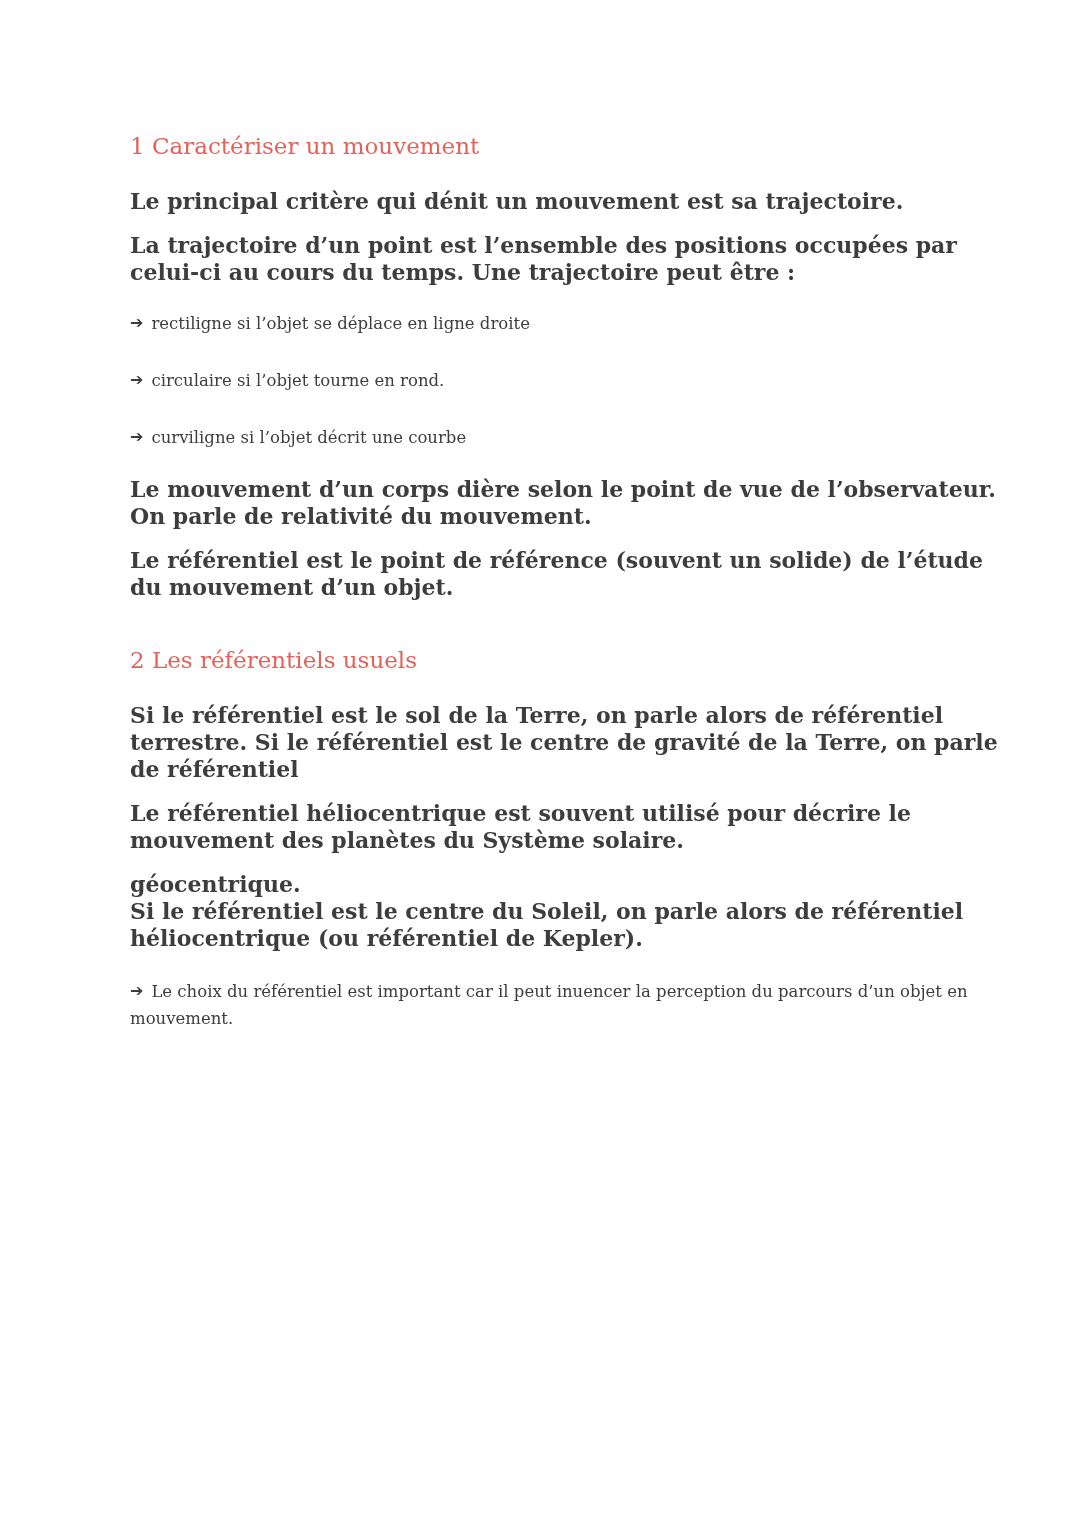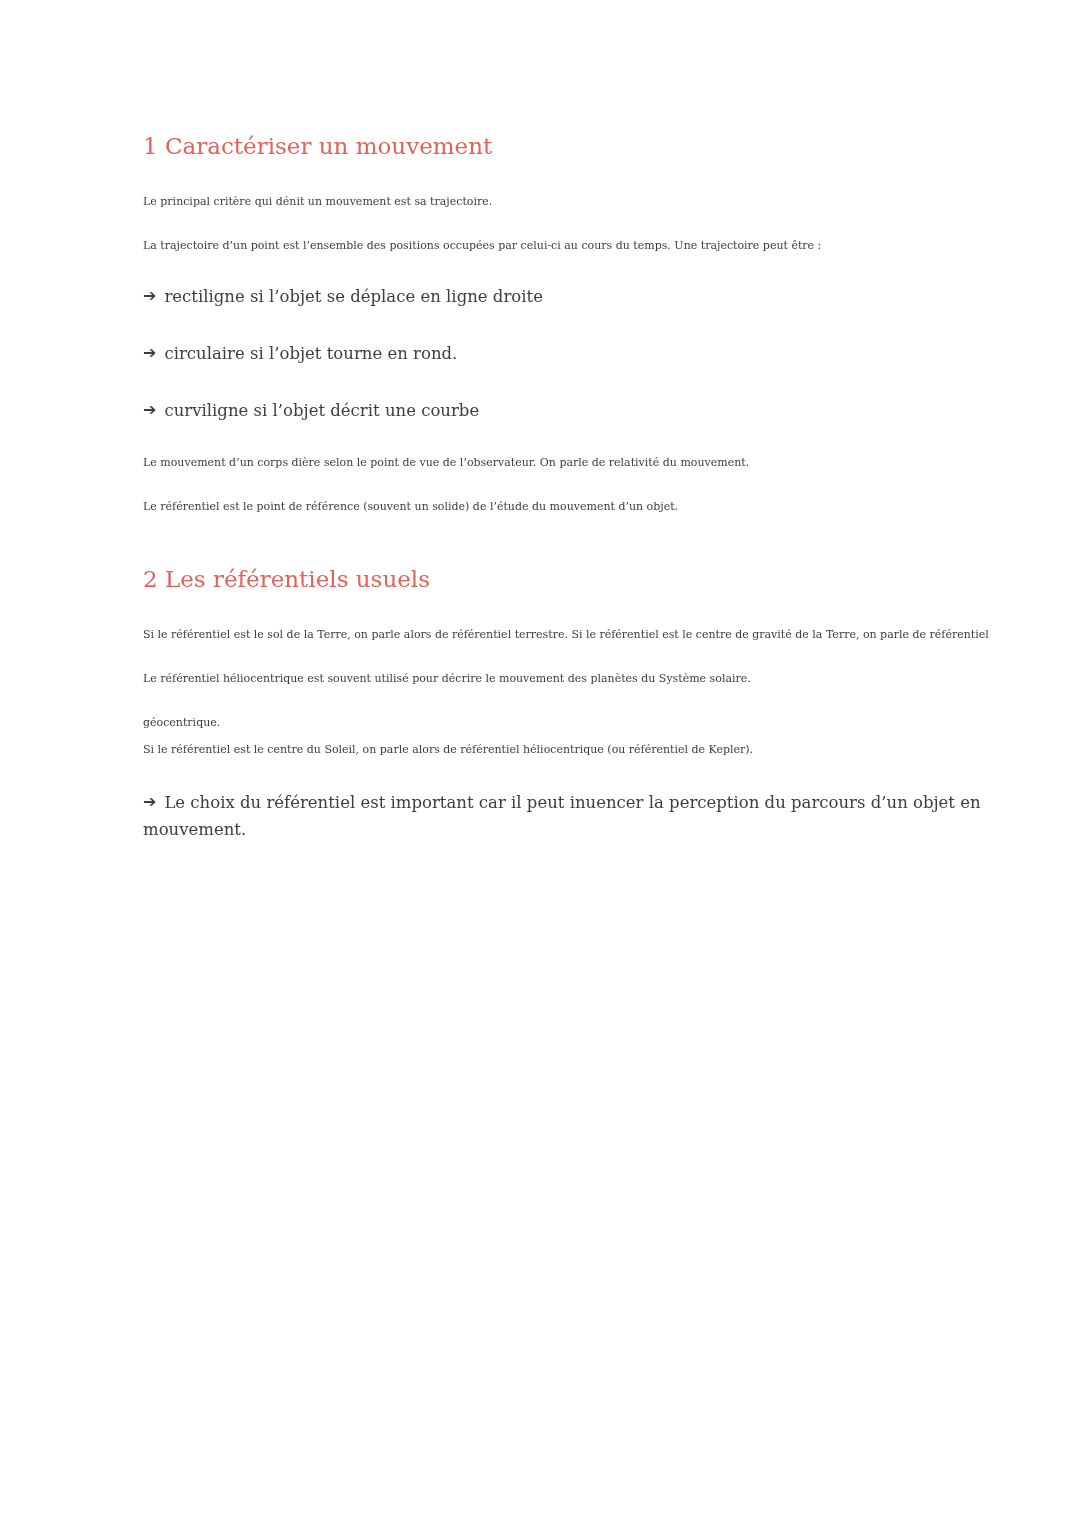--- a/index.html
+++ b/index.html
@@ -18,39 +18,39 @@
   }
 
   .page {
     width: 1080px;
     height: 1527px;
     background: #ffffff;
   }
 
   .content {
     padding: 131px 70px 0 130px;
-    margin-left: 13px;
   }
 
   h2.sec-heading {
     font-family: "DejaVu Serif", "Liberation Serif", serif;
     font-weight: 400;
     font-size: 23px;
     line-height: 30px;
     color: #e2625a;
     margin: 0 0 27px 0;
   }
 
   h2.sec-heading + .para { margin-top: 0; }
 
   .para {
-    font-size: 11px;
+    font-size: 22px;
     line-height: 27px;
     margin: 17px 0;
     white-space: pre-line;
+    font-weight: bold;
   }
 
   .arrow-item {
     font-size: 16.5px;
     line-height: 38px;
     margin: 19px 0;
   }
 
   .arrow-glyph {
     display: inline-block;

